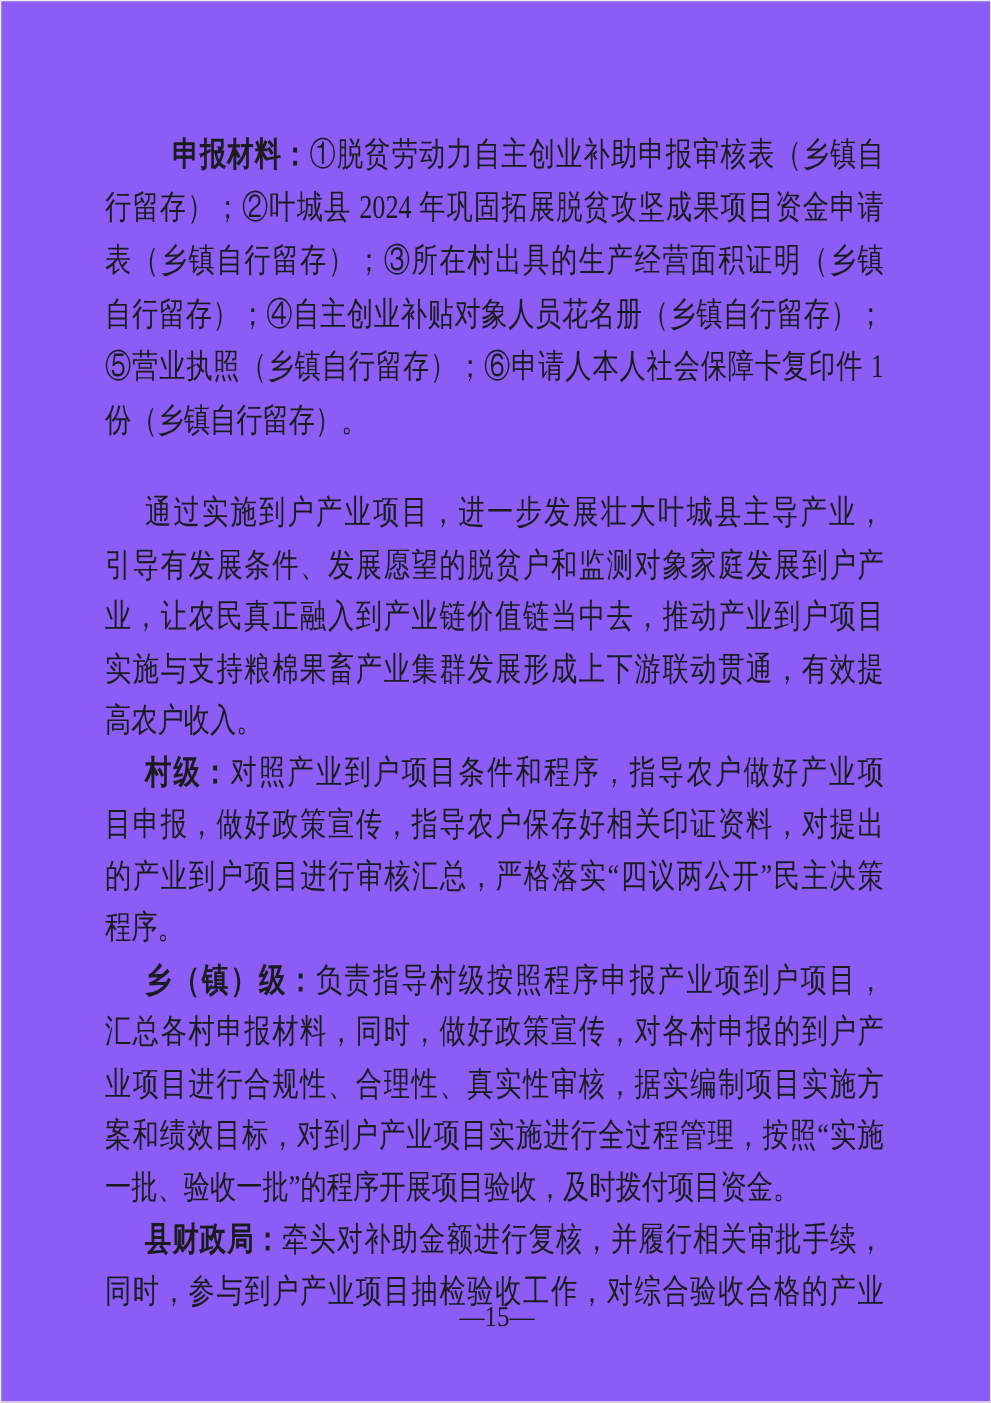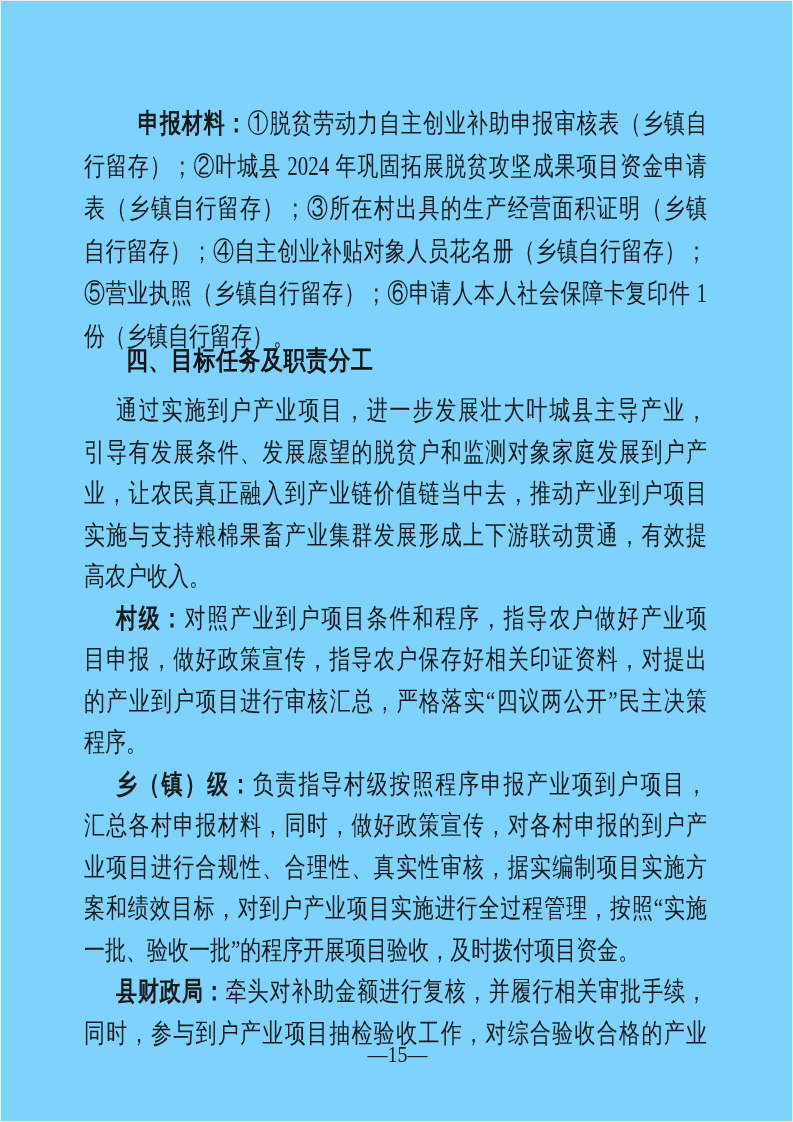--- a/index.html
+++ b/index.html
@@ -1,20 +1,20 @@
 <!DOCTYPE html>
 <html><head>
 <meta charset="utf-8">
 <style>
   html, body { margin: 0; padding: 0; background: #ffffff; }
   .page {
     position: relative;
     width: 793px;
     height: 1122px;
-    background: #7dd3fc;
+    background: #8b5cf6;
     color: #1b1b1b;
     font-family: "Liberation Serif", serif;
     overflow: hidden;
     box-sizing: border-box;
     border: 1px solid #ececec;
   }
   .content {
     position: absolute;
     left: 83px;
     width: 623px;
@@ -81,23 +81,20 @@
     <div class="line indent-wide">
       <span class="lead">申报材料：</span><span>①脱贫劳动力自主创业补助申报审核表（乡镇自</span>
     </div>
     <div class="line">行留存）；②叶城县 2024 年巩固拓展脱贫攻坚成果项目资金申请</div>
     <div class="line">表（乡镇自行留存）；③所在村出具的生产经营面积证明（乡镇</div>
     <div class="line">自行留存）；④自主创业补贴对象人员花名册（乡镇自行留存）；</div>
     <div class="line">⑤营业执照（乡镇自行留存）；⑥申请人本人社会保障卡复印件 1</div>
     <div class="line last">份（乡镇自行留存）。</div>
   </div>
 
-  <div class="content" id="heading-block">
-    <div class="heading">四、目标任务及职责分工</div>
-  </div>
 
   <div class="content" id="rest">
 
     <div class="line indent">通过实施到户产业项目，进一步发展壮大叶城县主导产业，</div>
     <div class="line">引导有发展条件、发展愿望的脱贫户和监测对象家庭发展到户产</div>
     <div class="line">业，让农民真正融入到产业链价值链当中去，推动产业到户项目</div>
     <div class="line">实施与支持粮棉果畜产业集群发展形成上下游联动贯通，有效提</div>
     <div class="line last">高农户收入。</div>
 
     <div class="line indent">

